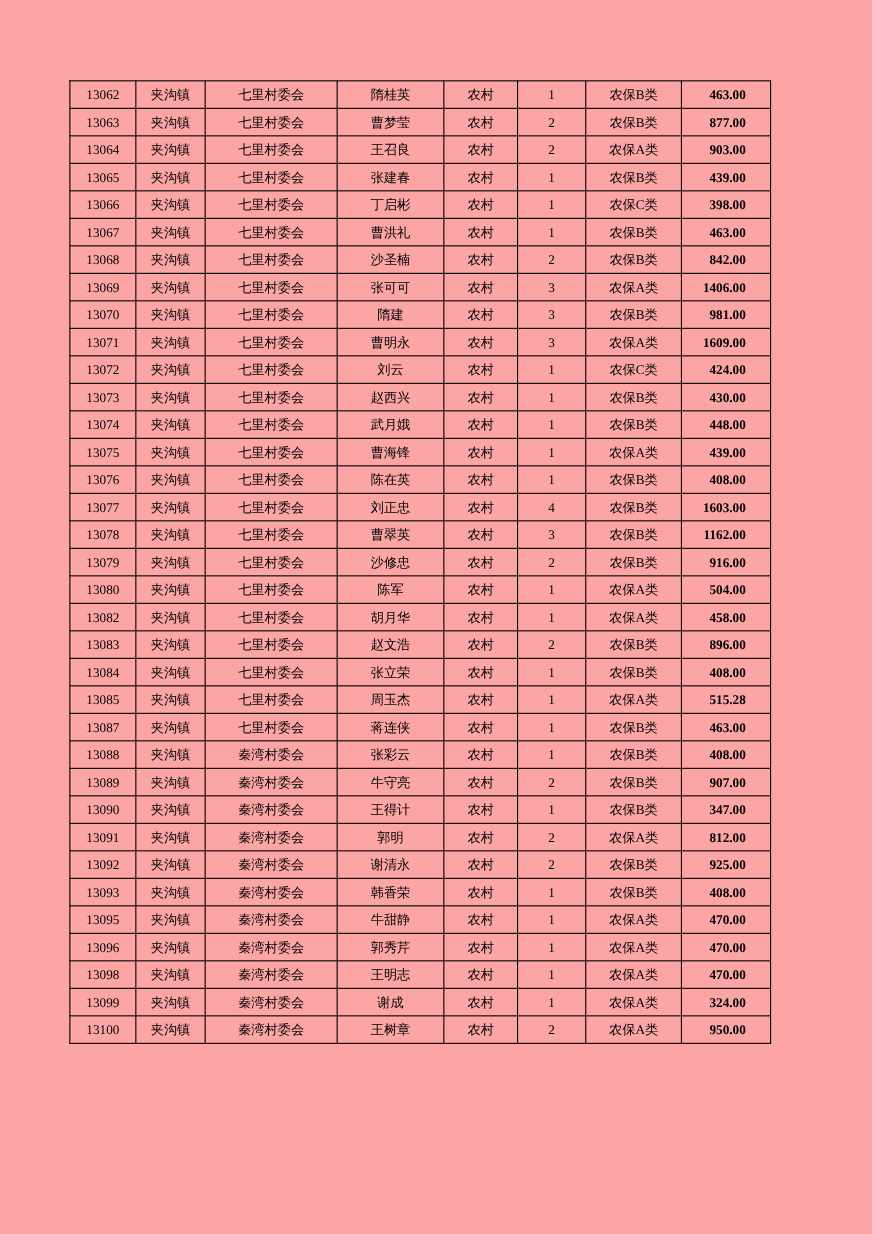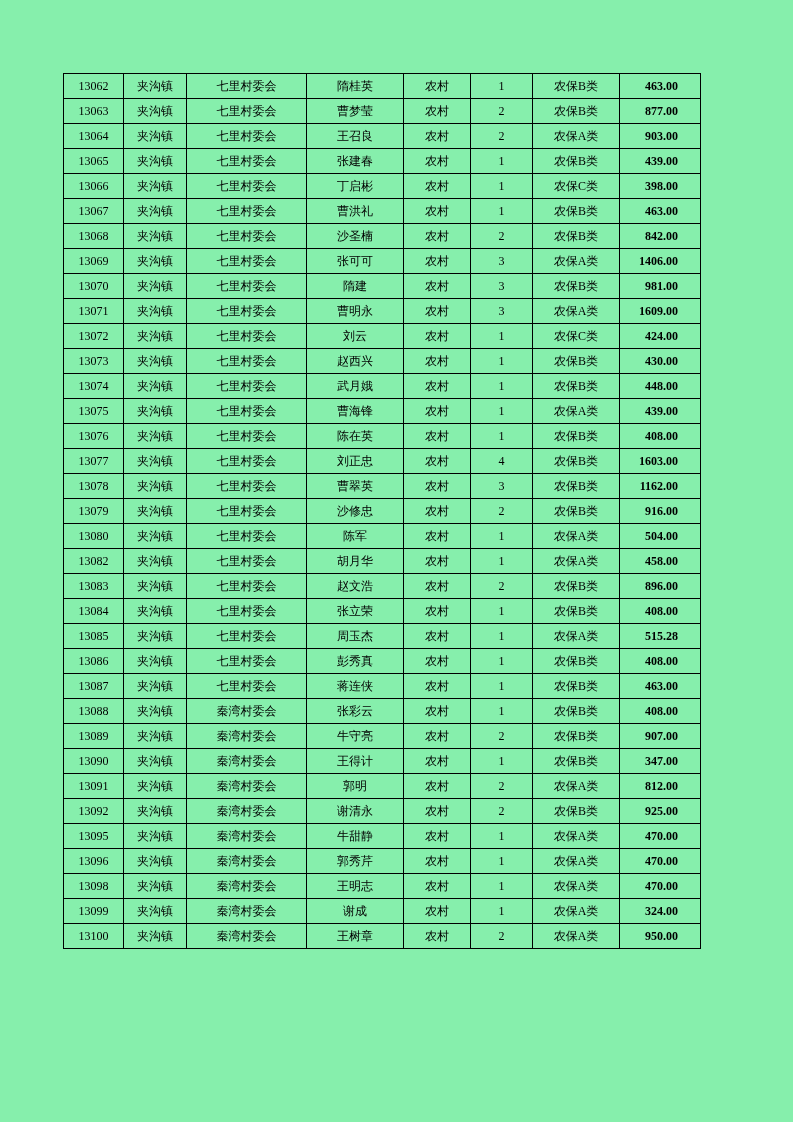--- a/index.html
+++ b/index.html
@@ -13,21 +13,21 @@
     position: relative;
     font-family: "Liberation Serif", "DejaVu Serif", serif;
     color: #000000;
   }
   .sheet {
     position: absolute;
     left: 0;
     top: 0;
     width: 793px;
     height: 1122px;
-    background: #86efac;
+    background: #fca5a5;
   }
   table.data-table {
     position: absolute;
     left: 63px;
     top: 73px;
     border-collapse: collapse;
     table-layout: fixed;
     font-size: 12px;
   }
   table.data-table td {
@@ -294,88 +294,88 @@
           <td>13085</td>
           <td>夹沟镇</td>
           <td>七里村委会</td>
           <td>周玉杰</td>
           <td>农村</td>
           <td>1</td>
           <td>农保A类</td>
           <td class="col-amount">515.28</td>
         </tr>
         <tr>
-          <td>13086</td>
-          <td>夹沟镇</td>
-          <td>七里村委会</td>
-          <td>彭秀真</td>
+          <td>13087</td>
+          <td>夹沟镇</td>
+          <td>七里村委会</td>
+          <td>蒋连侠</td>
+          <td>农村</td>
+          <td>1</td>
+          <td>农保B类</td>
+          <td class="col-amount">463.00</td>
+        </tr>
+        <tr>
+          <td>13088</td>
+          <td>夹沟镇</td>
+          <td>秦湾村委会</td>
+          <td>张彩云</td>
           <td>农村</td>
           <td>1</td>
           <td>农保B类</td>
           <td class="col-amount">408.00</td>
         </tr>
         <tr>
-          <td>13087</td>
-          <td>夹沟镇</td>
-          <td>七里村委会</td>
-          <td>蒋连侠</td>
-          <td>农村</td>
-          <td>1</td>
-          <td>农保B类</td>
-          <td class="col-amount">463.00</td>
-        </tr>
-        <tr>
-          <td>13088</td>
-          <td>夹沟镇</td>
-          <td>秦湾村委会</td>
-          <td>张彩云</td>
+          <td>13089</td>
+          <td>夹沟镇</td>
+          <td>秦湾村委会</td>
+          <td>牛守亮</td>
+          <td>农村</td>
+          <td>2</td>
+          <td>农保B类</td>
+          <td class="col-amount">907.00</td>
+        </tr>
+        <tr>
+          <td>13090</td>
+          <td>夹沟镇</td>
+          <td>秦湾村委会</td>
+          <td>王得计</td>
+          <td>农村</td>
+          <td>1</td>
+          <td>农保B类</td>
+          <td class="col-amount">347.00</td>
+        </tr>
+        <tr>
+          <td>13091</td>
+          <td>夹沟镇</td>
+          <td>秦湾村委会</td>
+          <td>郭明</td>
+          <td>农村</td>
+          <td>2</td>
+          <td>农保A类</td>
+          <td class="col-amount">812.00</td>
+        </tr>
+        <tr>
+          <td>13092</td>
+          <td>夹沟镇</td>
+          <td>秦湾村委会</td>
+          <td>谢清永</td>
+          <td>农村</td>
+          <td>2</td>
+          <td>农保B类</td>
+          <td class="col-amount">925.00</td>
+        </tr>
+        <tr>
+          <td>13093</td>
+          <td>夹沟镇</td>
+          <td>秦湾村委会</td>
+          <td>韩香荣</td>
           <td>农村</td>
           <td>1</td>
           <td>农保B类</td>
           <td class="col-amount">408.00</td>
-        </tr>
-        <tr>
-          <td>13089</td>
-          <td>夹沟镇</td>
-          <td>秦湾村委会</td>
-          <td>牛守亮</td>
-          <td>农村</td>
-          <td>2</td>
-          <td>农保B类</td>
-          <td class="col-amount">907.00</td>
-        </tr>
-        <tr>
-          <td>13090</td>
-          <td>夹沟镇</td>
-          <td>秦湾村委会</td>
-          <td>王得计</td>
-          <td>农村</td>
-          <td>1</td>
-          <td>农保B类</td>
-          <td class="col-amount">347.00</td>
-        </tr>
-        <tr>
-          <td>13091</td>
-          <td>夹沟镇</td>
-          <td>秦湾村委会</td>
-          <td>郭明</td>
-          <td>农村</td>
-          <td>2</td>
-          <td>农保A类</td>
-          <td class="col-amount">812.00</td>
-        </tr>
-        <tr>
-          <td>13092</td>
-          <td>夹沟镇</td>
-          <td>秦湾村委会</td>
-          <td>谢清永</td>
-          <td>农村</td>
-          <td>2</td>
-          <td>农保B类</td>
-          <td class="col-amount">925.00</td>
         </tr>
         <tr>
           <td>13095</td>
           <td>夹沟镇</td>
           <td>秦湾村委会</td>
           <td>牛甜静</td>
           <td>农村</td>
           <td>1</td>
           <td>农保A类</td>
           <td class="col-amount">470.00</td>

